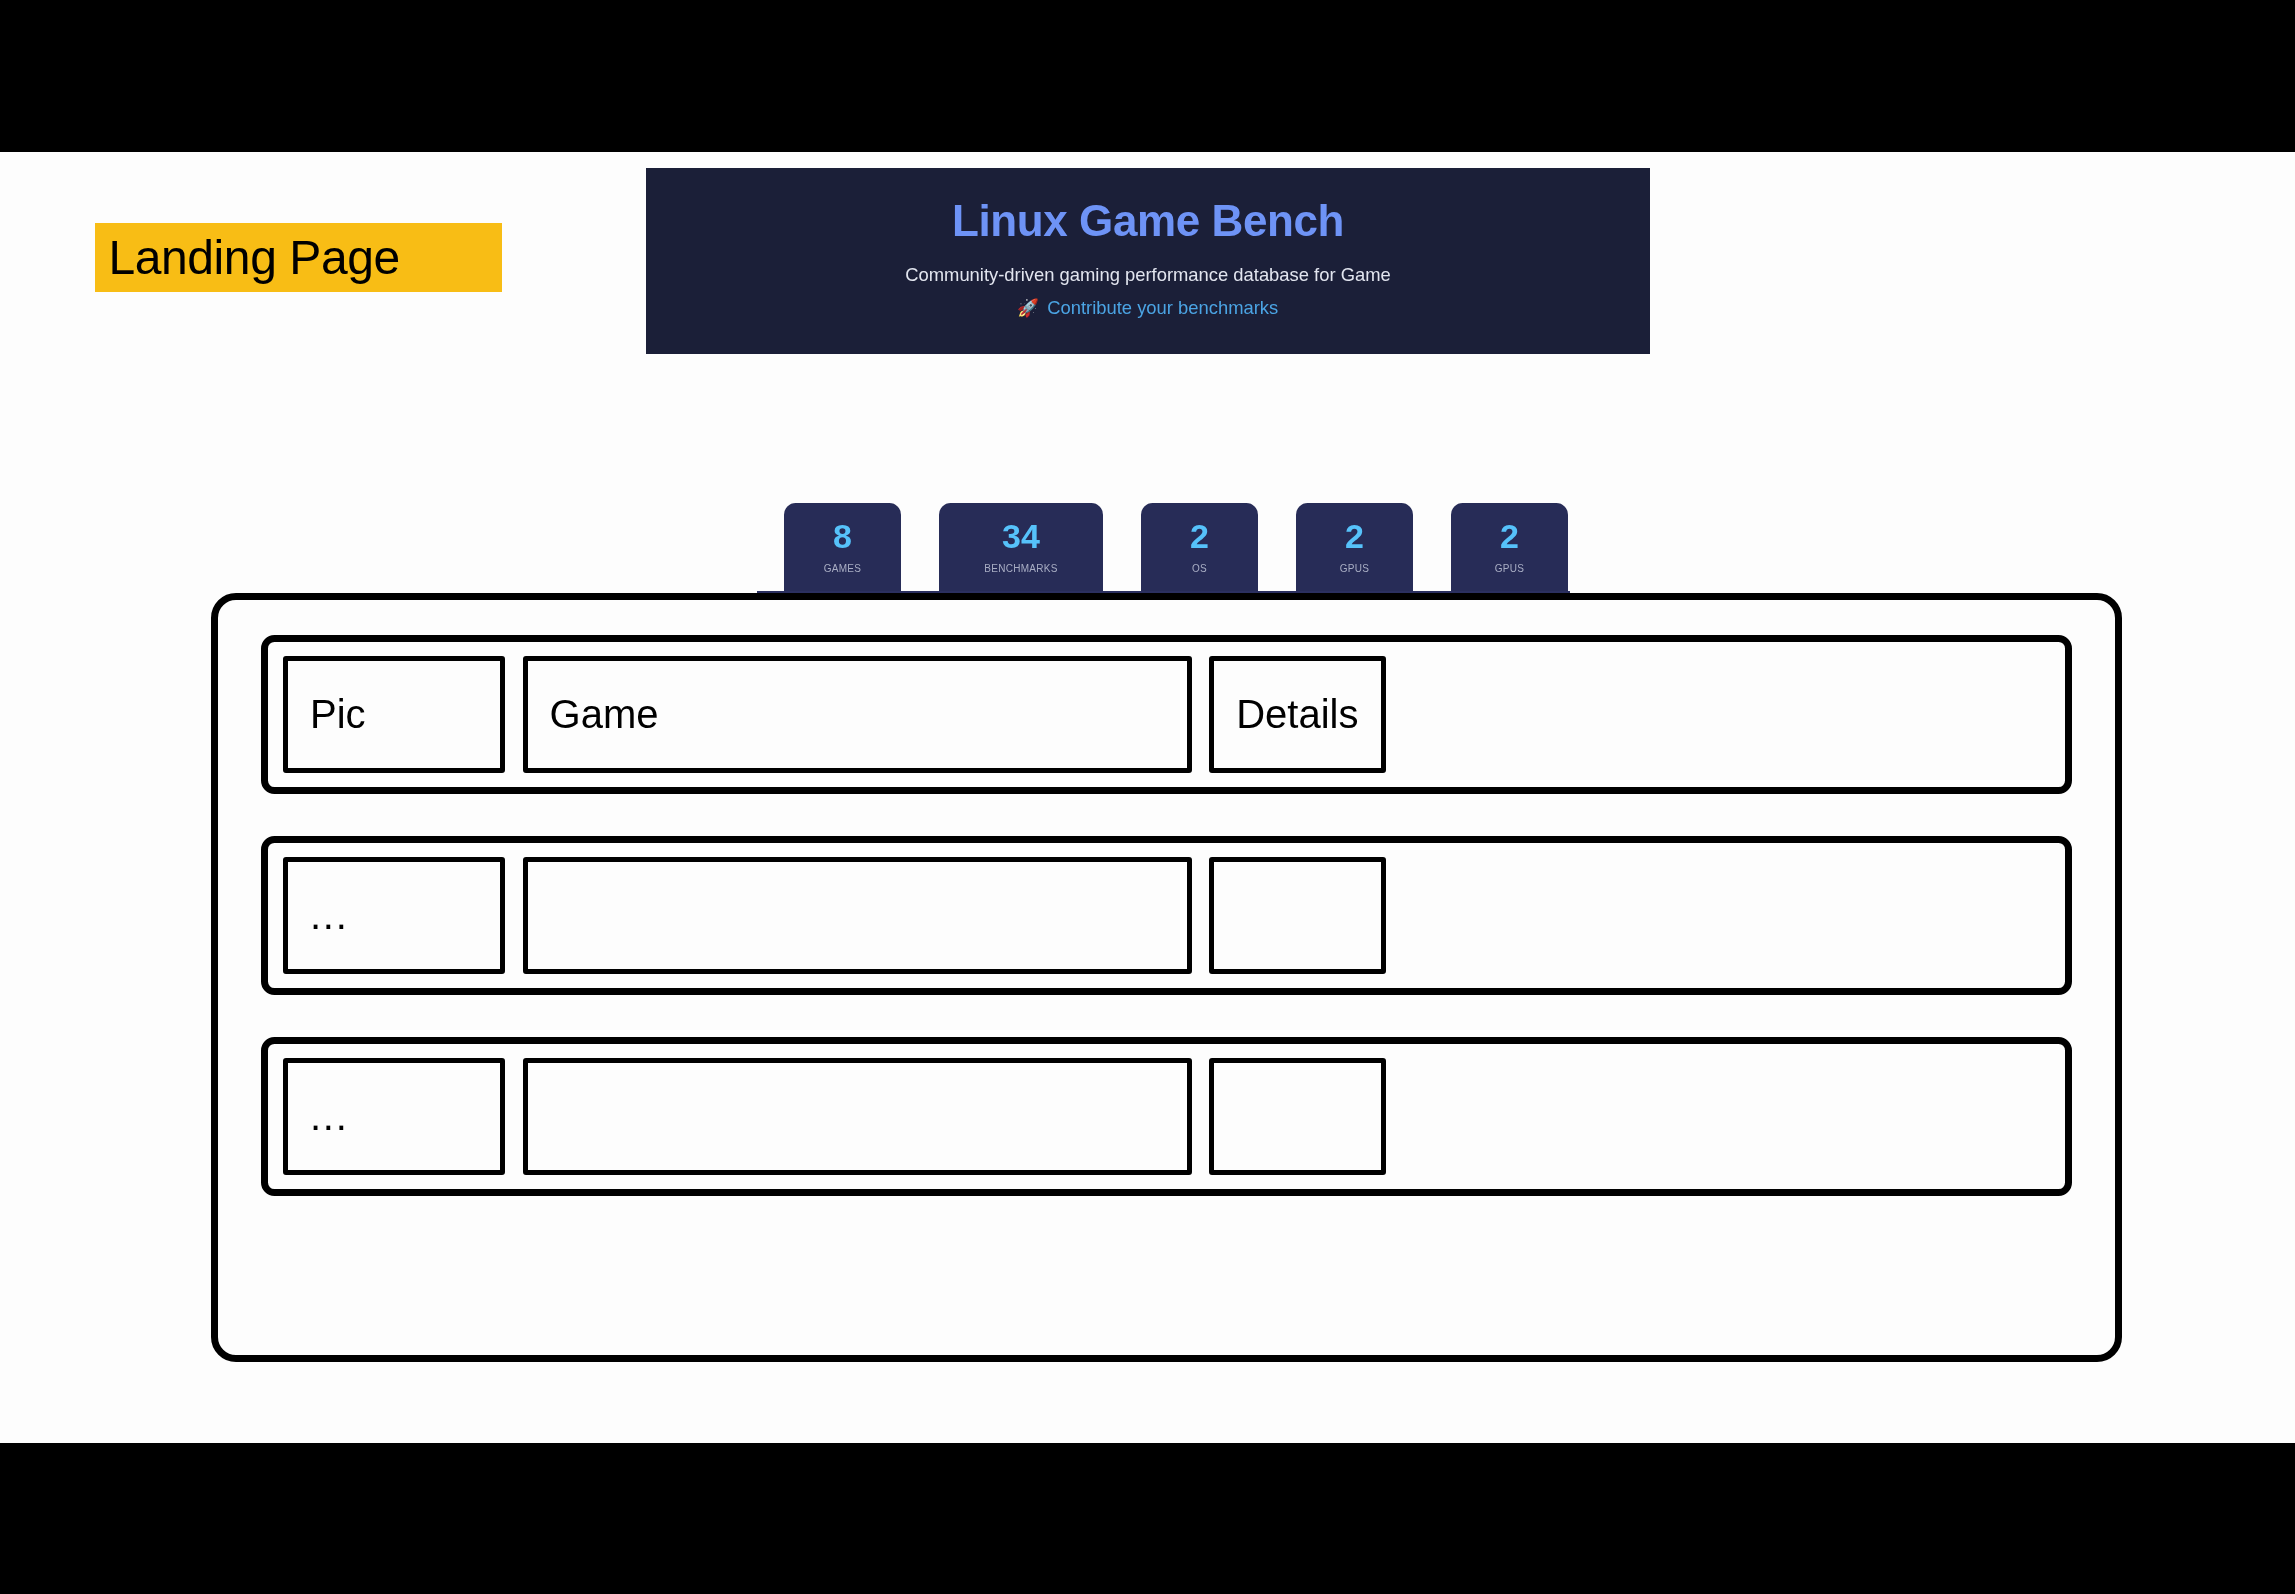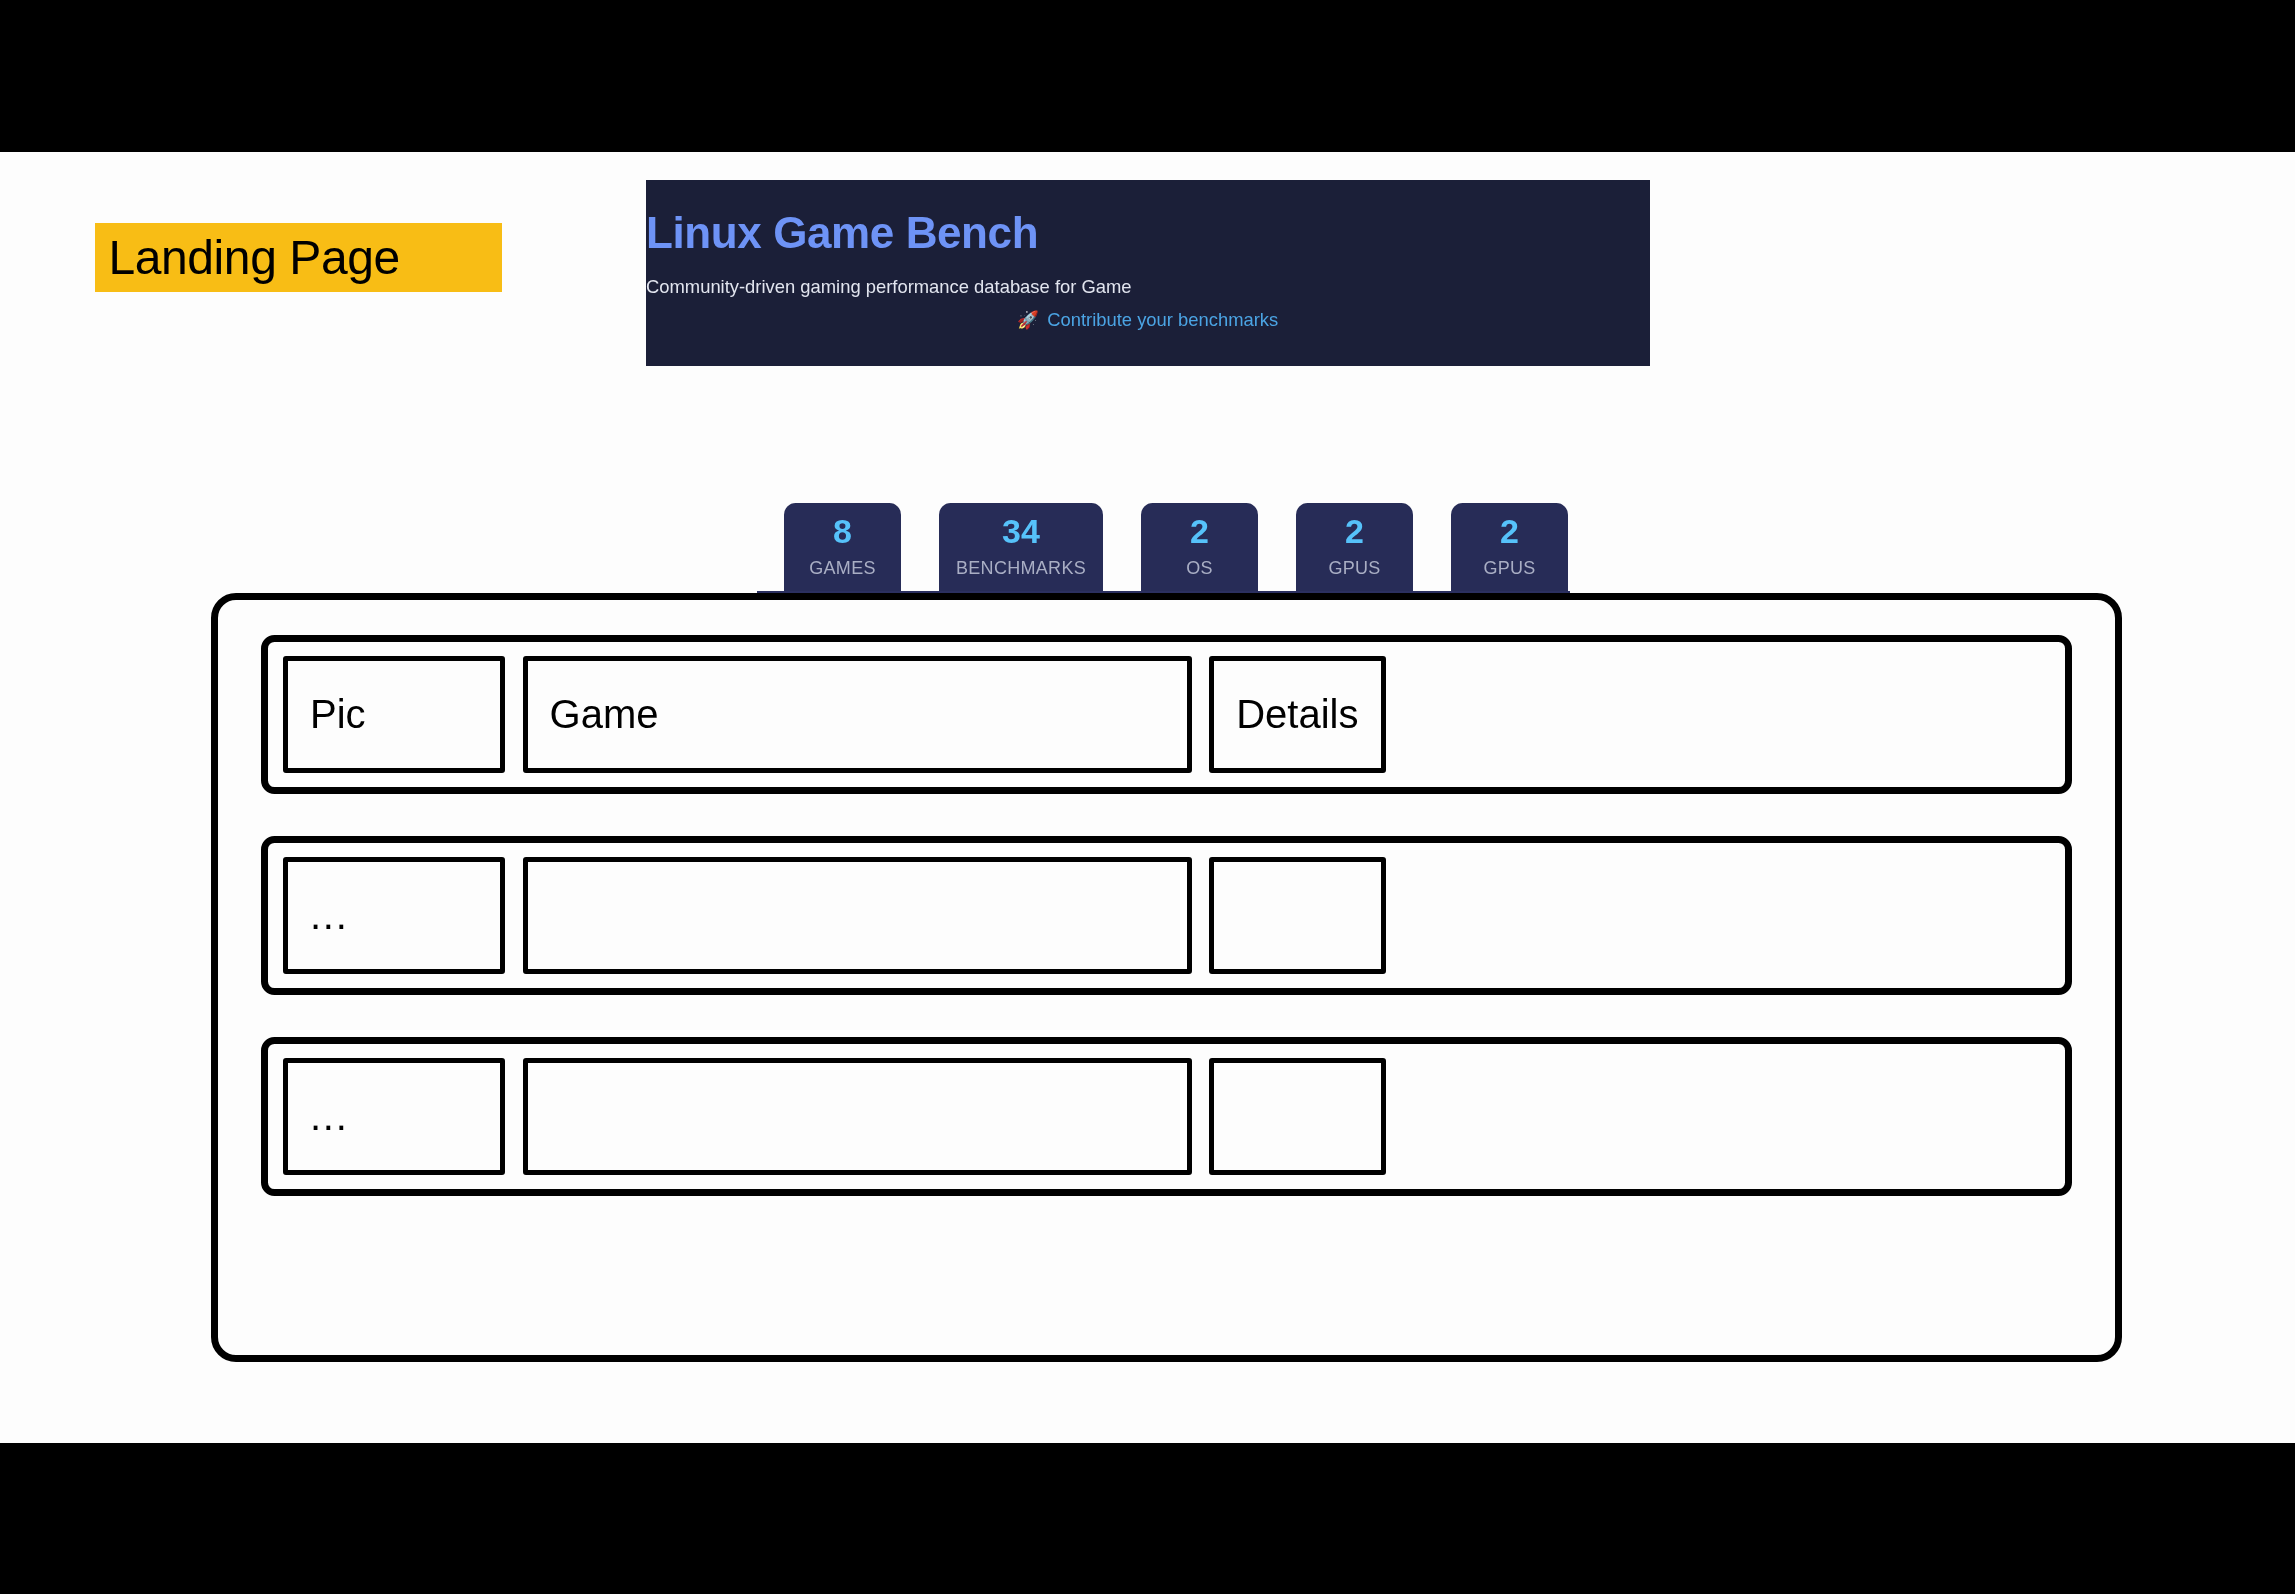--- a/index.html
+++ b/index.html
@@ -50,26 +50,27 @@
     font-size: 48px;
     color: #000000;
     letter-spacing: -0.4px;
     white-space: nowrap;
   }
 
   
   .hero {
     position: absolute;
     left: 646px;
-    top: 28px;
+    top: 16px;
     width: 1004px;
     height: 186px;
     background: #1b1f38;
     box-sizing: border-box;
     padding-top: 30px;
+    text-align: center;
     overflow: hidden;
   }
   .hero-title {
     font-size: 44px;
     font-weight: bold;
     color: #6e93f6;
     letter-spacing: -0.4px;
     line-height: 1.05;
     margin: 0;
   }
@@ -116,21 +117,21 @@
   }
   .stat-card.wide { width: 164px; }
   .stat-value {
     font-size: 34px;
     font-weight: bold;
     color: #56c2fa;
     line-height: 1;
   }
   .stat-label {
     margin-top: 10px;
-    font-size: 18px;
+    font-size: 10px;
     color: #a9aec4;
     letter-spacing: 0.3px;
   }
 
   
   .filter-panel {
     position: absolute;
     left: 757px;
     top: 439px;
     width: 813px;

